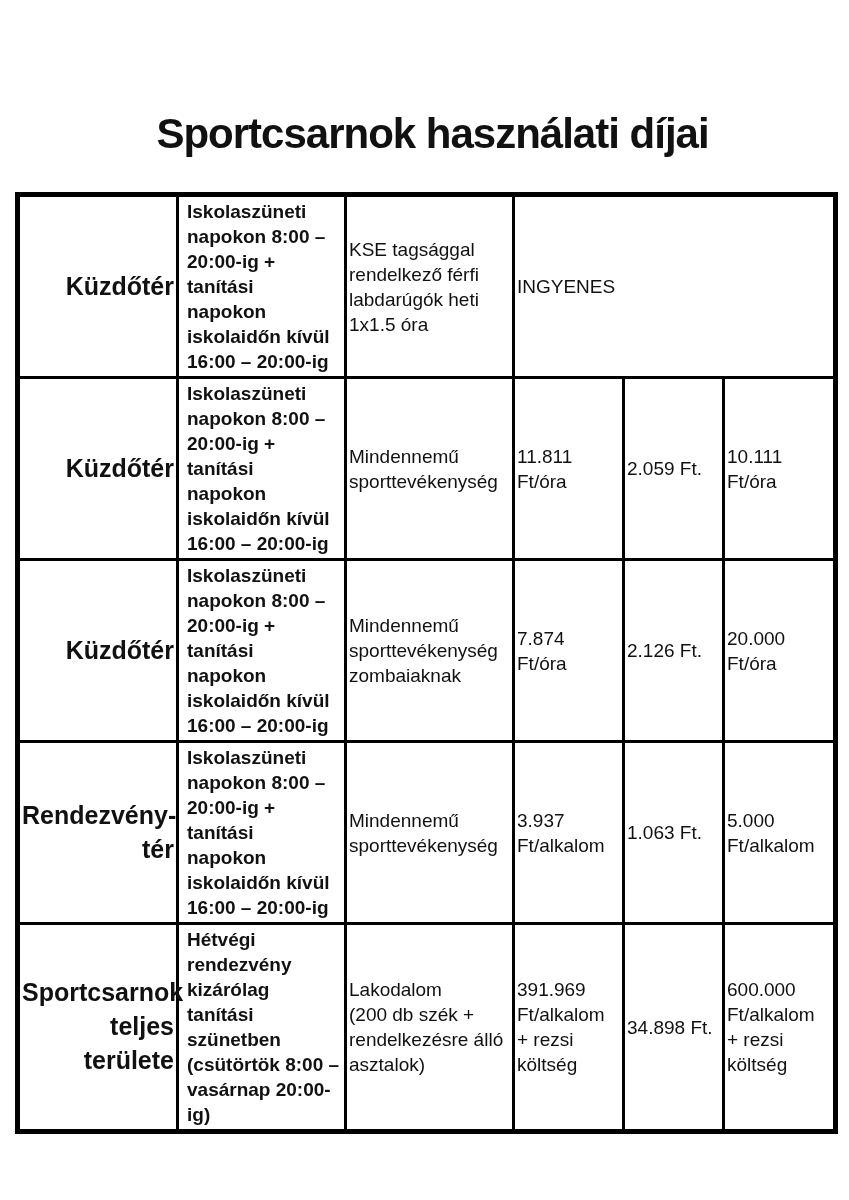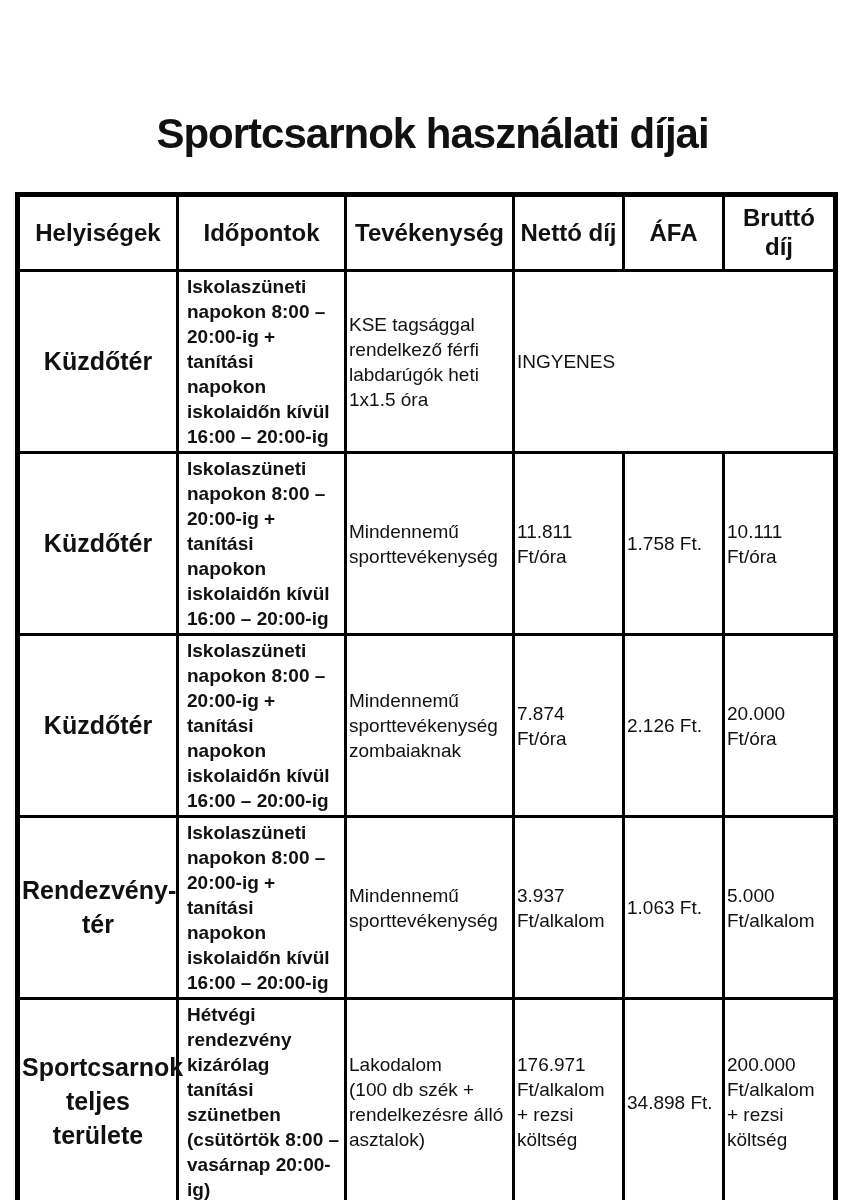--- a/index.html
+++ b/index.html
@@ -54,21 +54,21 @@
   }
   tr.hdr { height: 76px; }
   tr.r1 { height: 150px; }
   tr.r2 { height: 146px; }
   tr.r3 { height: 150px; }
   tr.r4 { height: 148px; }
   tr.r5 { height: 146px; }
   td.room {
     font-size: 25px;
     font-weight: bold;
-    text-align: center;
+    text-align: right;
     vertical-align: middle;
     line-height: 1.35;
     white-space: pre-line;
     padding: 2px;
     margin-top: 34px;
   }
   td.time {
     font-size: 19px;
     text-align: left;
     vertical-align: middle;
@@ -96,29 +96,20 @@
   <table class="fees">
     <colgroup>
       <col style="width:160px">
       <col style="width:168px">
       <col style="width:168px">
       <col style="width:110px">
       <col style="width:100px">
       <col style="width:112px">
     </colgroup>
     <tbody>
-        <tr class="hdr">
-      <th>Helyiségek</th>
-      <th>Időpontok</th>
-      <th>Tevékenység</th>
-      <th>Nettó díj</th>
-      <th>ÁFA</th>
-      <th>Bruttó
-díj</th>
-    </tr>
 
     <tr class="r1">
       <td class="room">Küzdőtér</td>
       <td class="time">Iskolaszüneti
 napokon 8:00 –
 20:00-ig + tanítási
 napokon
 iskolaidőn kívül
 16:00 – 20:00-ig</td>
       <td class="center">KSE tagsággal
@@ -133,21 +124,21 @@
       <td class="time">Iskolaszüneti
 napokon 8:00 –
 20:00-ig + tanítási
 napokon
 iskolaidőn kívül
 16:00 – 20:00-ig</td>
       <td class="center">Mindennemű
 sporttevékenység</td>
       <td class="center">11.811
 Ft/óra</td>
-      <td class="center">1.758 Ft.</td>
+      <td class="center">2.059 Ft.</td>
       <td class="center">10.111
 Ft/óra</td>
     </tr>
 
     <tr class="r3">
       <td class="room">Küzdőtér</td>
       <td class="time">Iskolaszüneti
 napokon 8:00 –
 20:00-ig + tanítási
 napokon
@@ -185,29 +176,29 @@
       <td class="room">Sportcsarnok
 teljes
 területe</td>
       <td class="time">Hétvégi
 rendezvény
 kizárólag tanítási
 szünetben
 (csütörtök 8:00 –
 vasárnap 20:00-ig)</td>
       <td class="center">Lakodalom
-(100 db szék +
+(200 db szék +
 rendelkezésre álló
 asztalok)</td>
-      <td class="center">176.971
+      <td class="center">391.969
 Ft/alkalom
 + rezsi
 költség</td>
       <td class="center">34.898 Ft.</td>
-      <td class="center">200.000
+      <td class="center">600.000
 Ft/alkalom
 + rezsi
 költség</td>
     </tr>
   </tbody>
     </table>
 
 </div>
 
 </body></html>

